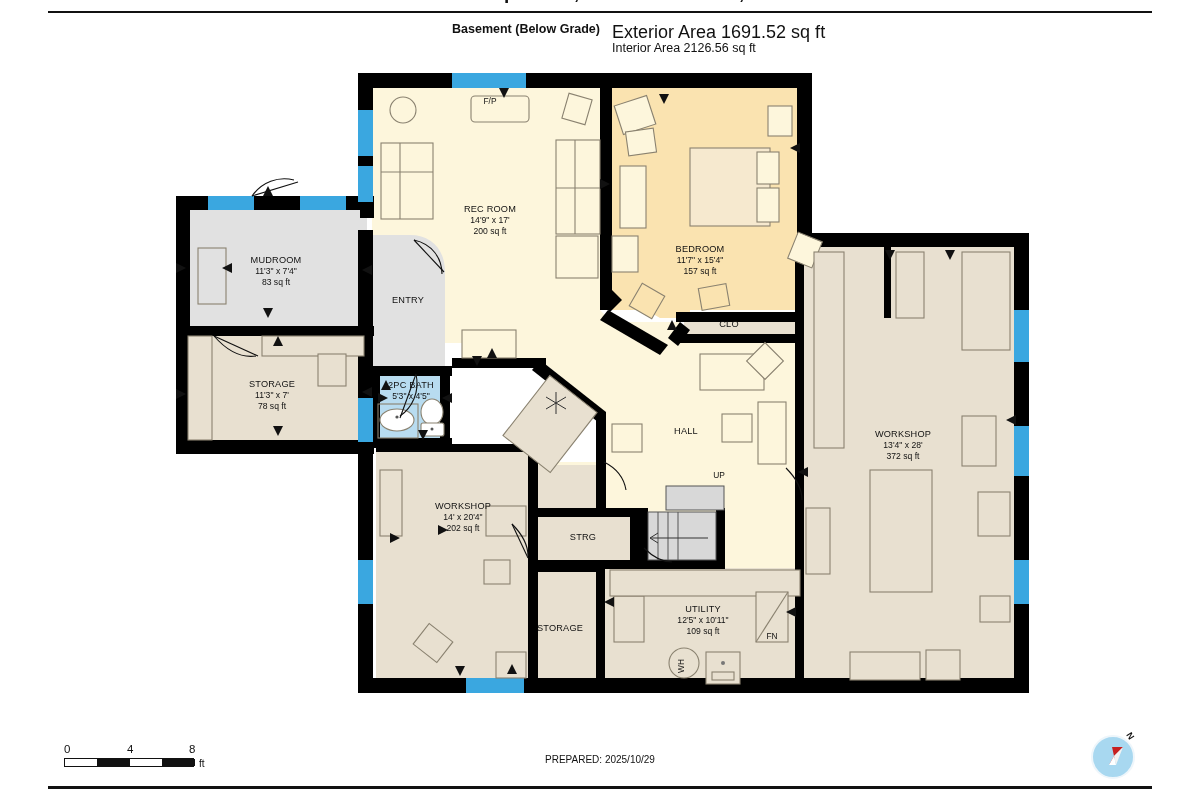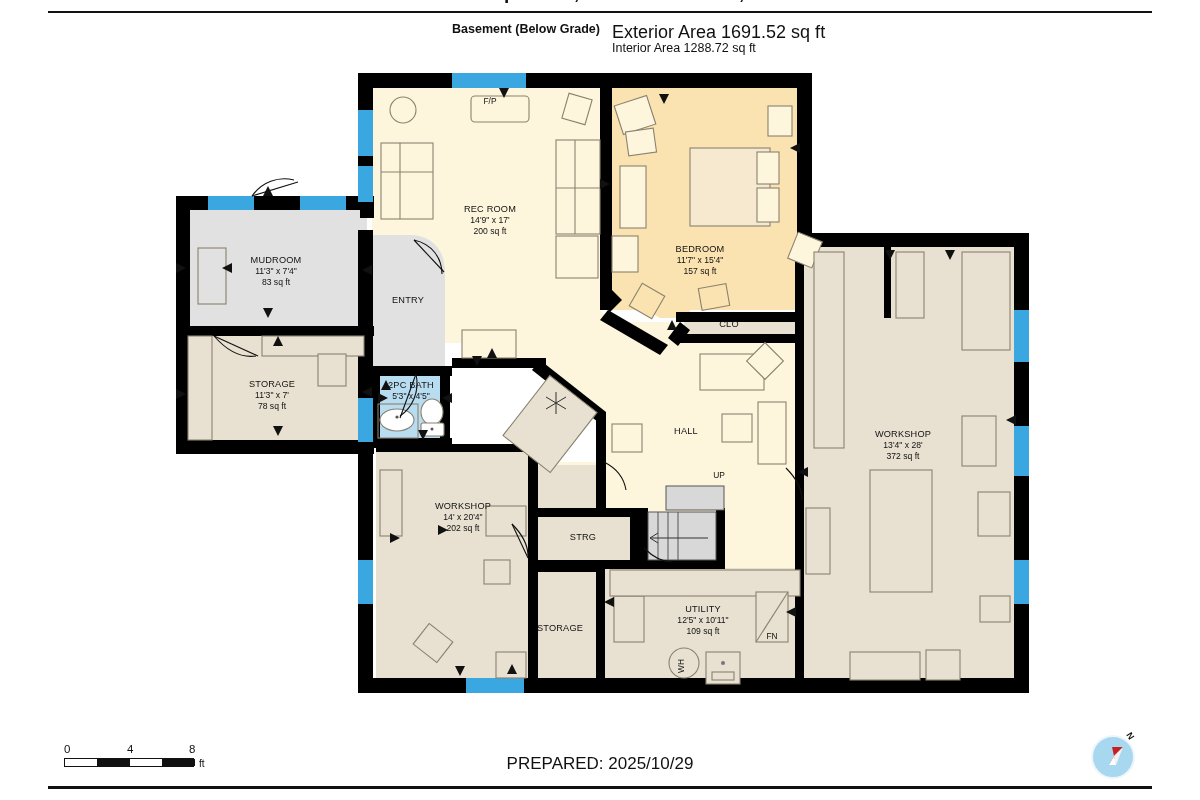--- a/index.html
+++ b/index.html
@@ -58,21 +58,21 @@
   .tiny { font-family: "Liberation Sans", sans-serif; font-size: 8.4px; fill: #111; text-anchor: middle; }
 
   
   .scalebar { position: absolute; left: 64px; top: 758px; width: 130px; height: 9px; border: 1px solid #111; background:#fff; }
   .scalebar i { position: absolute; top: 0; height: 100%; background: #111; display: block; }
   .sc-num { position: absolute; font-size: 11.5px; color: #111; }
   .sc-ft { position: absolute; left: 199px; top: 758px; font-size: 10px; color:#111; }
 
   .prepared {
     position: absolute; left: 0; top: 754px; width: 1200px;
-    text-align: center; font-size: 17px; color: #111;
+    text-align: center; font-size: 10px; color: #111;
   }
 
   .compass { position: absolute; left: 1087px; top: 727px; width: 58px; height: 58px; }
   .compass .ring {
     position: absolute; left: 4px; top: 8px; width: 44px; height: 44px;
     border-radius: 50%; background: #a8d8f0; border: 2px solid #eef6fb;
   }
   .compass .n {
     position: absolute; left: 40px; top: 4px; font-size: 9px; color:#111;
     transform: rotate(58deg); font-weight: bold;
@@ -92,21 +92,21 @@
 <div id="page">
 
   <div class="title-clip">
     <span class="t">2377 Sespool Ln, South Frontenac, ON</span>
   </div>
   <div class="rule-top"></div>
 
   <div class="hdr">
     <div class="grade">Basement (Below Grade)</div>
     <div class="ext">Exterior Area 1691.52 sq ft</div>
-    <div class="int">Interior Area 1288.72 sq ft</div>
+    <div class="int">Interior Area 2126.56 sq ft</div>
   </div>
 
   <div id="plan">
   <svg width="1200" height="800" viewBox="0 0 1200 800" xmlns="http://www.w3.org/2000/svg">
 
     <g>
 
       <path d="M372,88 L600,88 L600,310 L612,322 L680,322 L680,340 L745,340 L745,470 L800,470 L800,690 L610,690 L610,585 L600,585 L600,510 L530,510 L530,465 L600,465 L600,408 L540,360 L470,360 L470,330 L440,330 L440,240 L372,240 Z" fill="#fdf6dc"></path>
       <rect x="372" y="88" width="228" height="255" fill="#fdf6dc"></rect>
       <path d="M600,340 L800,340 L800,690 L605,690 L605,510 L530,510 L530,462 L600,462 Z" fill="#fdf6dc"></path>

